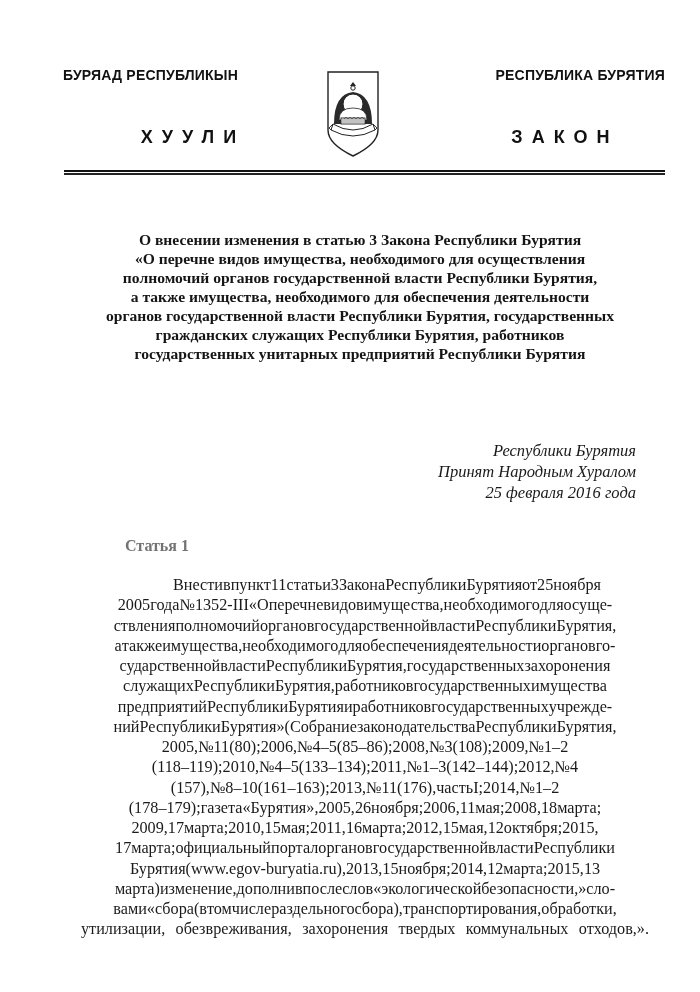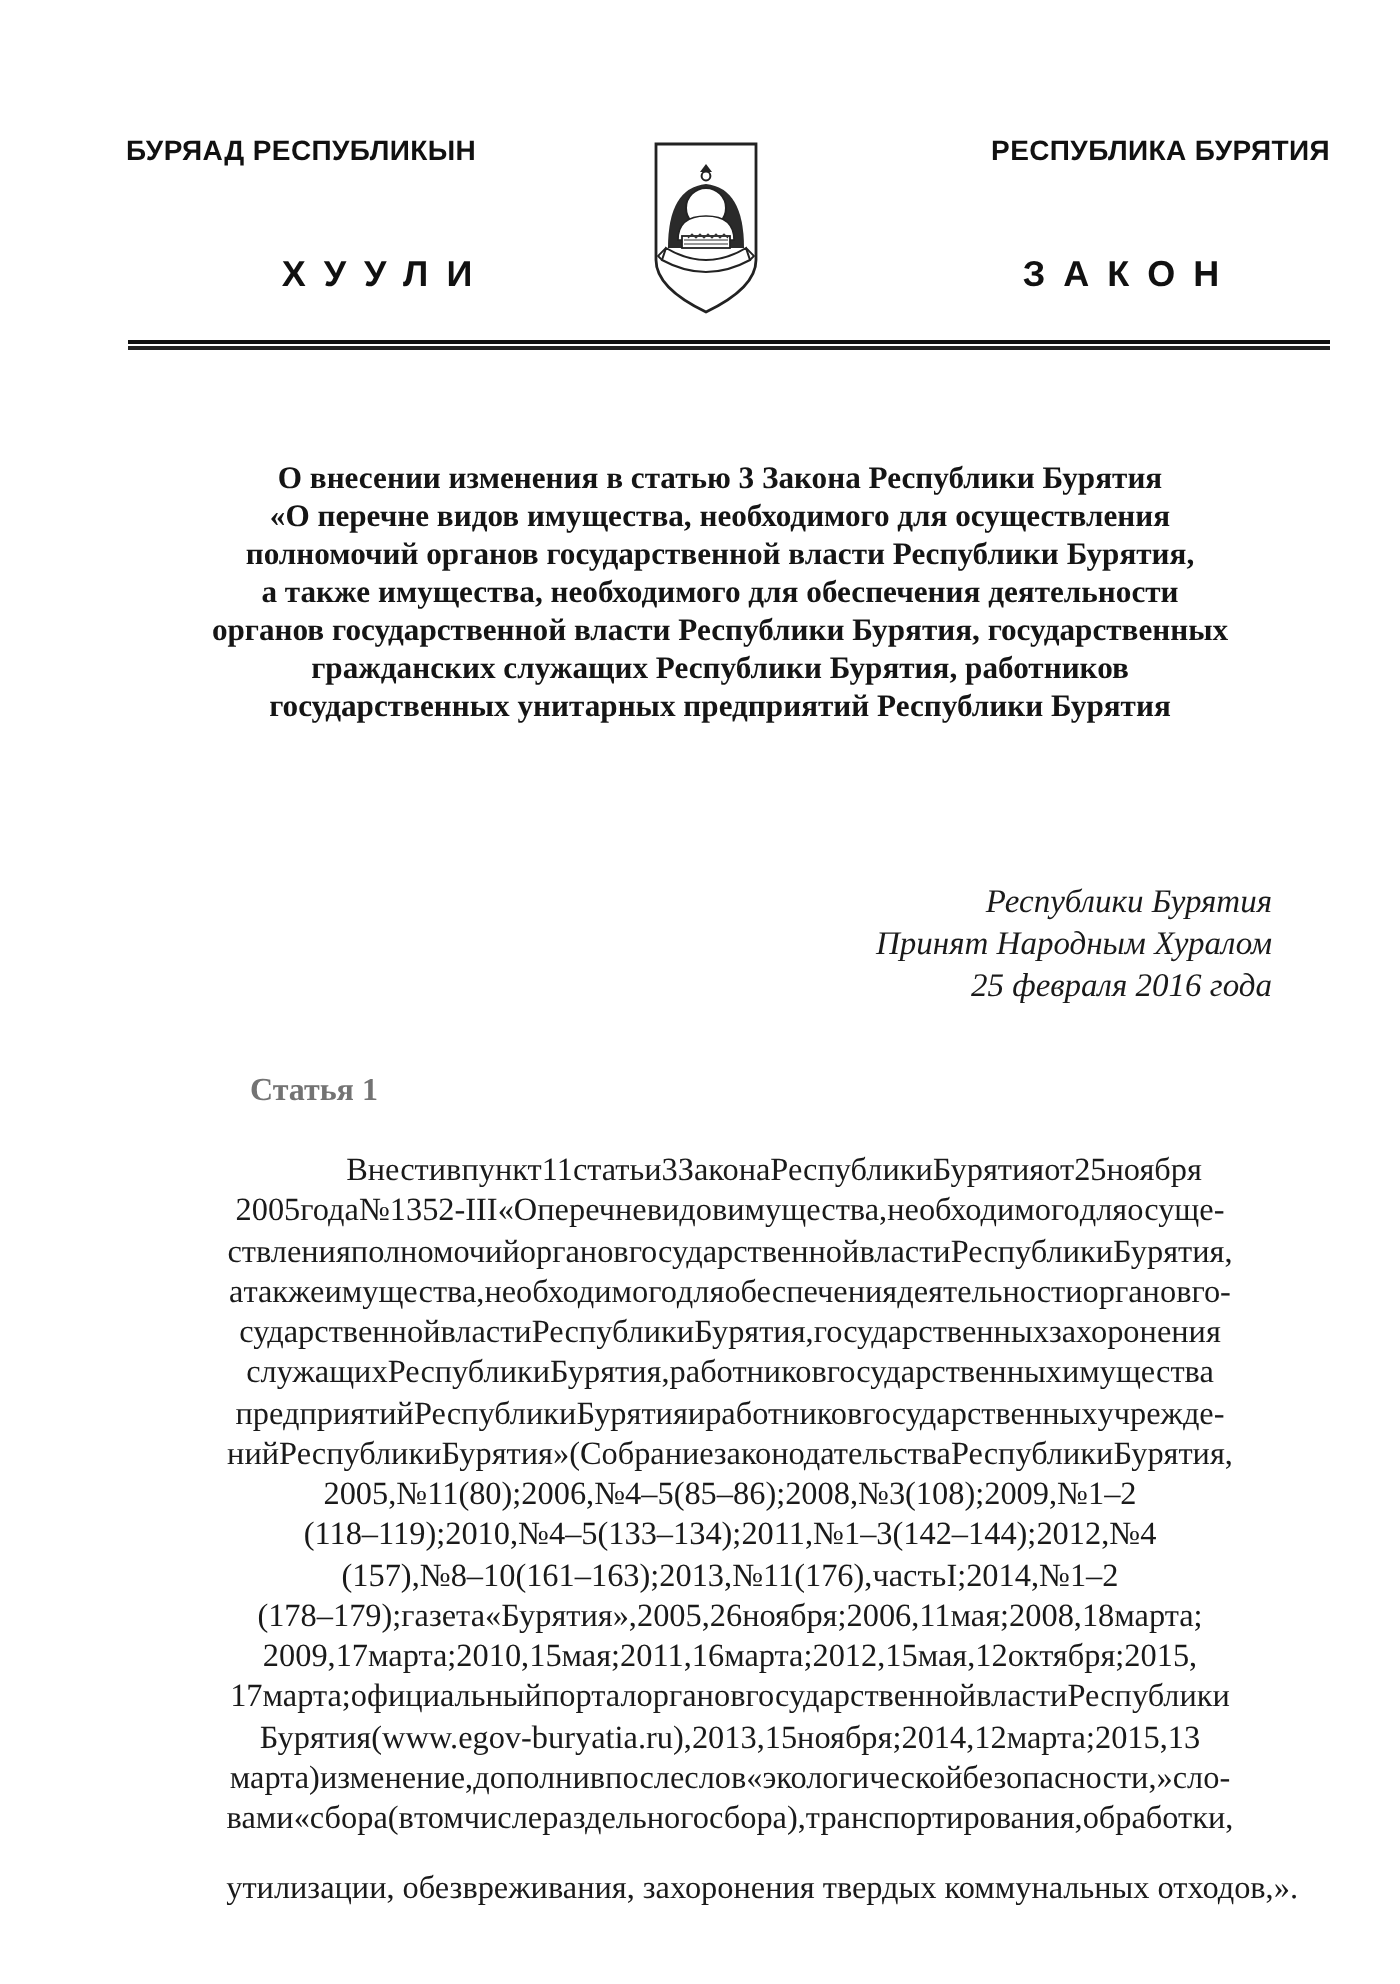--- a/index.html
+++ b/index.html
@@ -110,21 +110,21 @@
       line-height: 20.25px;
       color: #1a1a1a;
     }
     .jline {
       display: flex;
       justify-content: center;
       white-space: pre;
       height: 20.25px;
     }
     .jline.first { padding-left: 44px; }
-    .jline.last { justify-content: flex-end; margin-top: 15px; }
+    .jline.last { justify-content: space-between; }
     .jline.last span + span { margin-left: 4px; }
   </style>
 </head>
 <body>
 
 <div class="header">
   <div class="hdr-left">
     <div class="hdr-org">БУРЯАД РЕСПУБЛИКЫН</div>
     <div class="hdr-doc">ХУУЛИ</div>
   </div>

